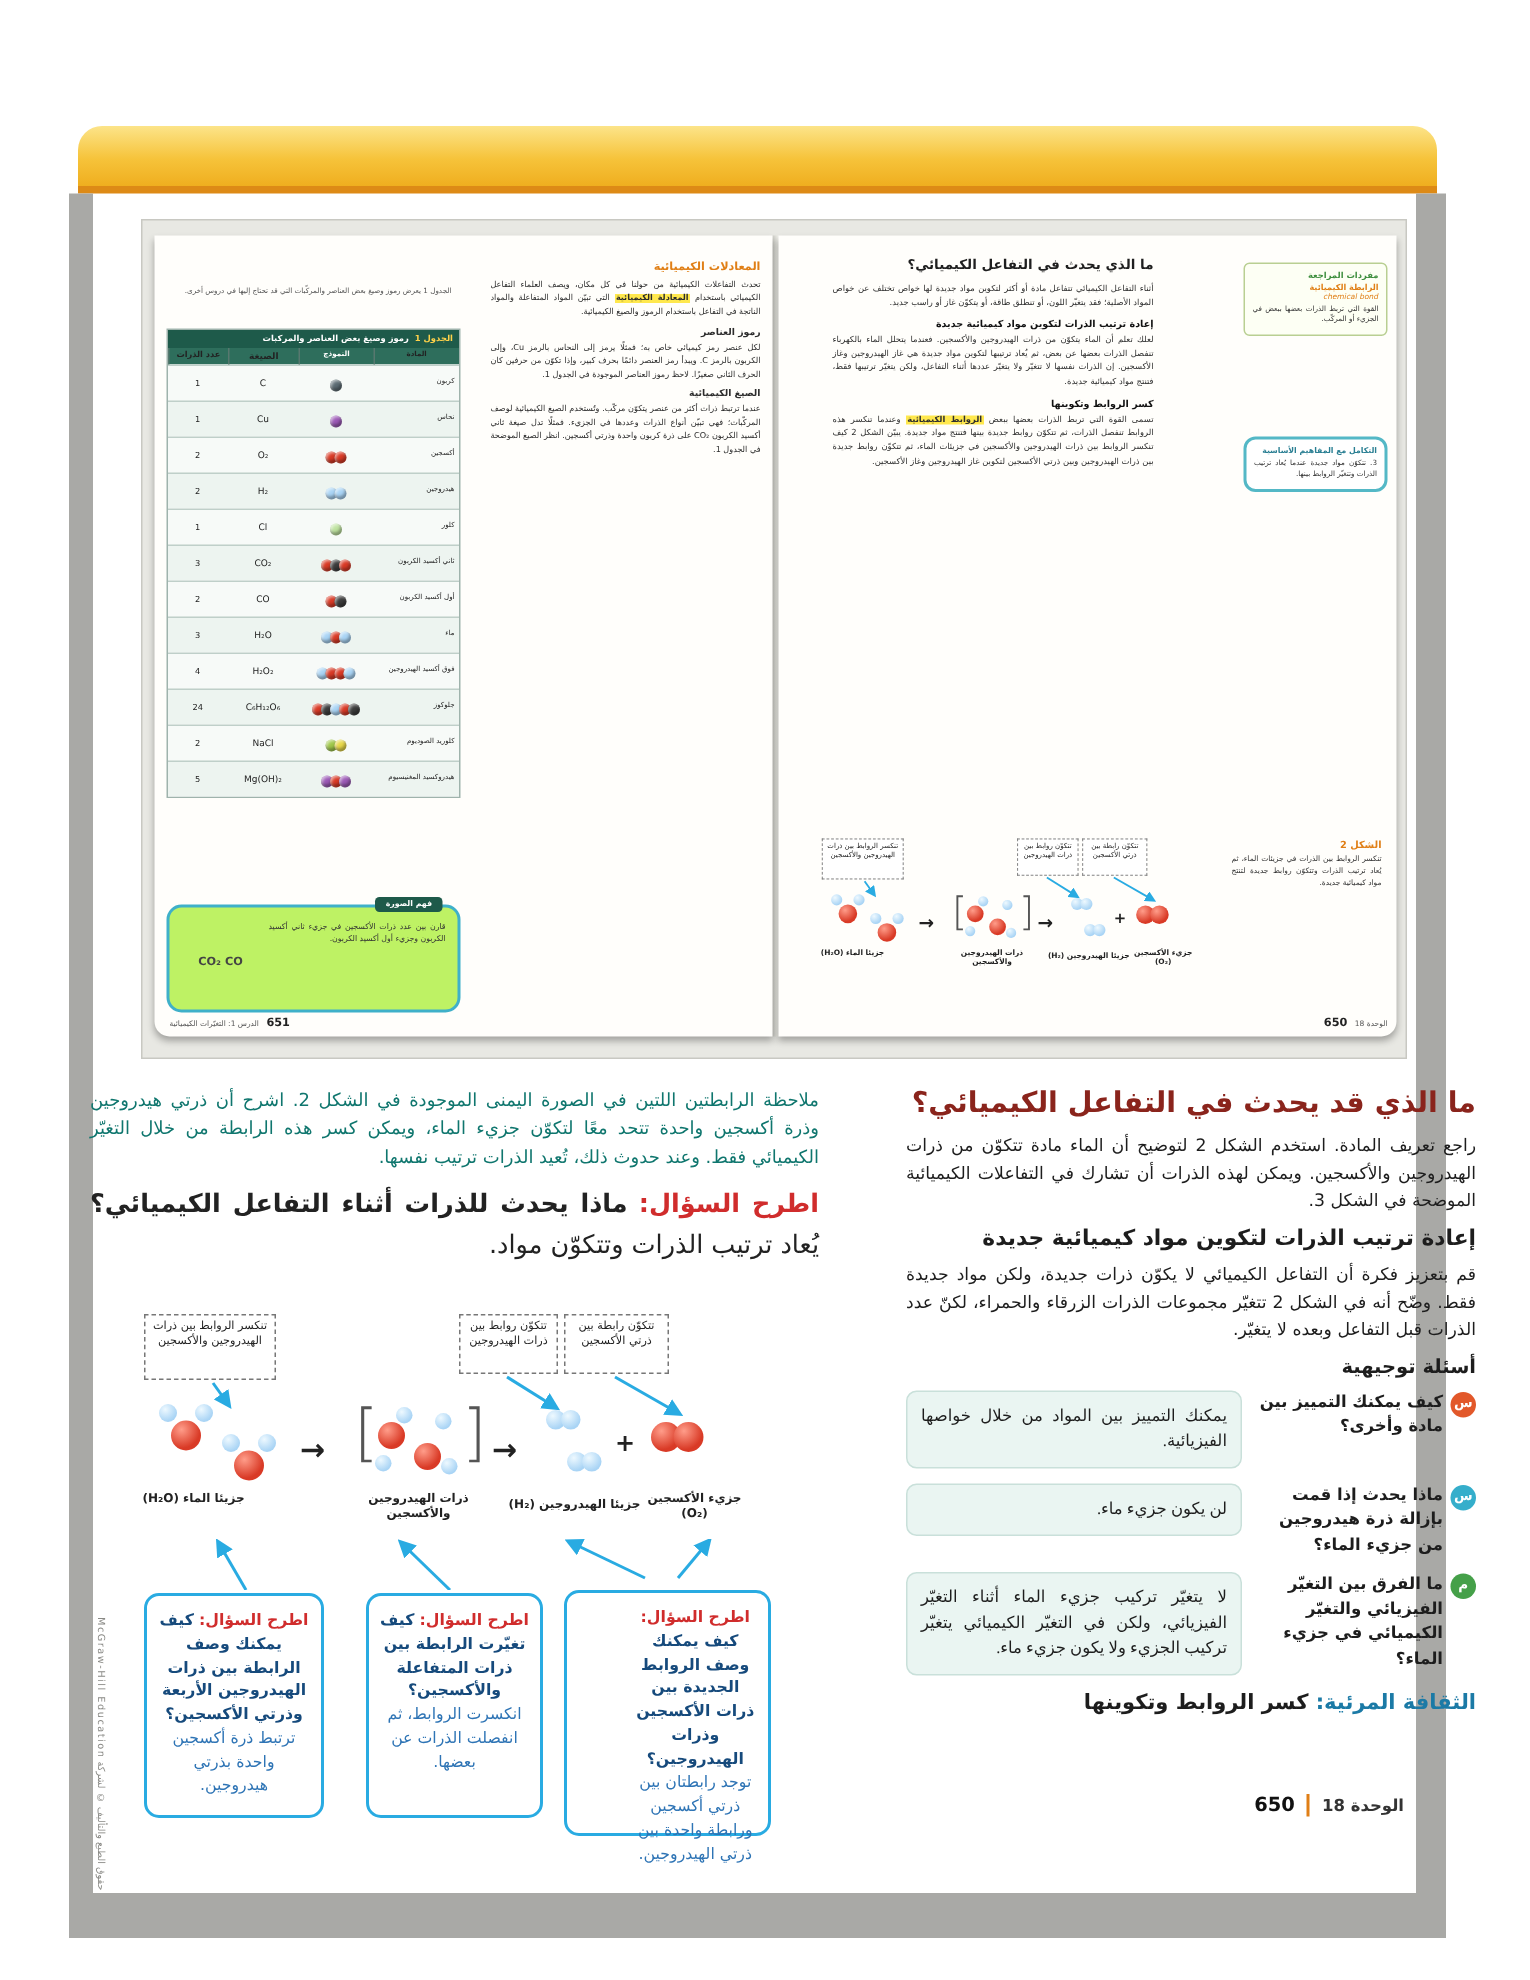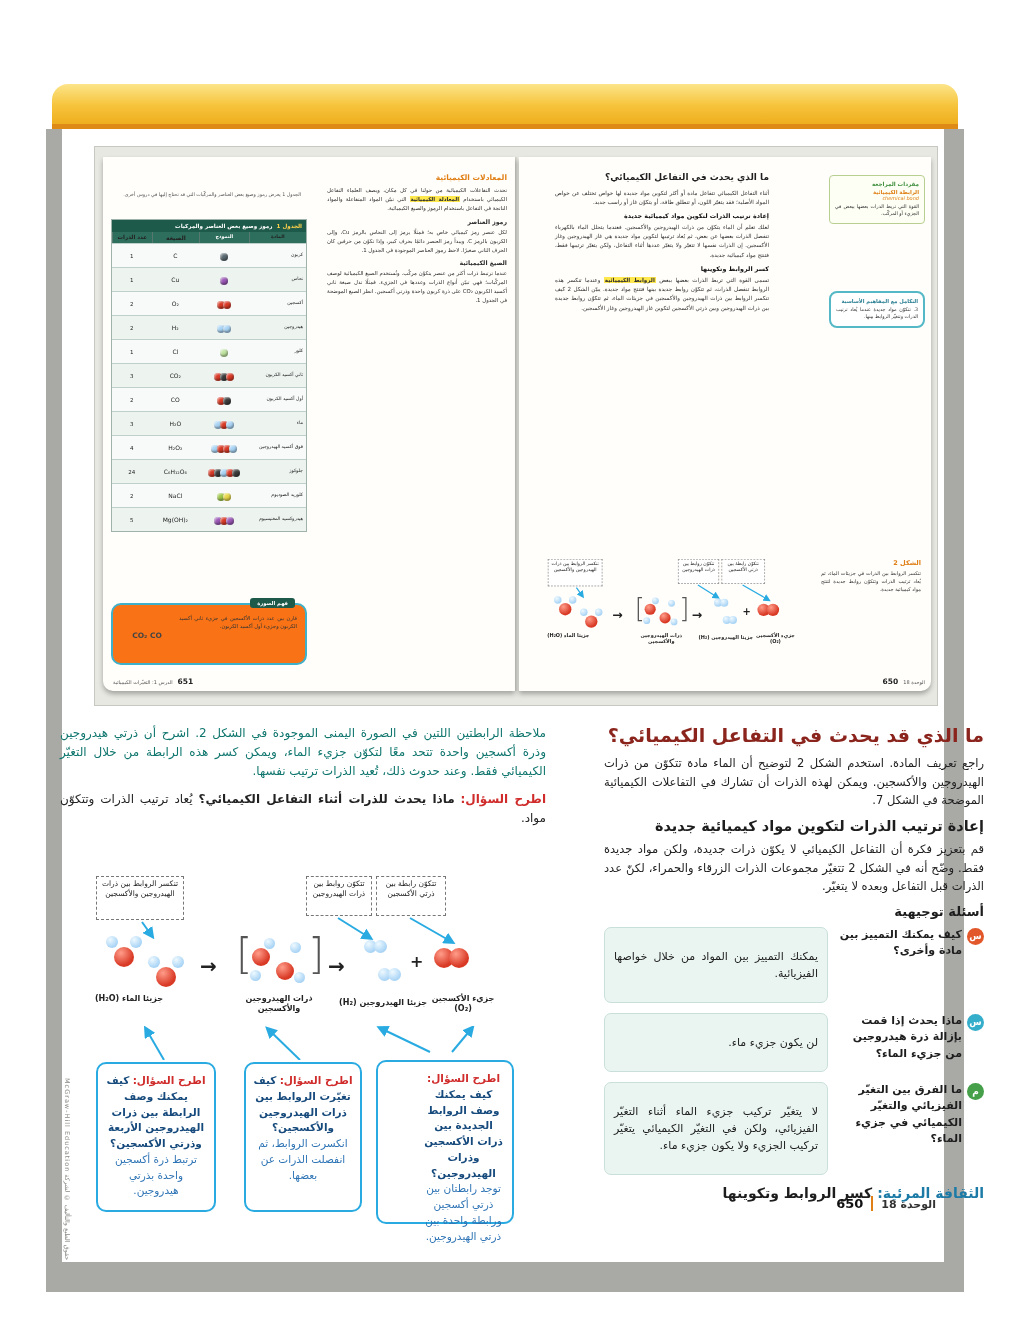--- a/index.html
+++ b/index.html
@@ -48,22 +48,22 @@
     box-shadow:inset -1px -2px 2px rgba(0,0,0,.35), inset 1px 1px 2px rgba(255,255,255,.6);}
 
   
   .eq-col{position:absolute;left:224px;top:16px;width:180px;direction:rtl;text-align:justify;color:#2c2c2c;}
   .eq-title{color:#e07f16;font-weight:bold;font-size:7.5px;margin-bottom:4px;text-align:right;}
   .eq-p{font-size:5.4px;line-height:1.65;margin-bottom:5px;}
   .eq-h{font-size:6.2px;font-weight:bold;margin-bottom:3px;text-align:right;}
   .hl{background:#ffe84d;padding:0 1px;font-weight:bold;}
 
   
-  .pic-box{position:absolute;left:8px;top:446px;width:196px;height:62px;border:2px solid #3fb0c9;
-    border-radius:10px;background:#f97316;}
+  .pic-box{position:absolute;left:8px;top:446px;width:196px;height:72px;border:2px solid #3fb0c9;
+    border-radius:10px;background:#bef264;}
   .pic-tab{position:absolute;top:-7px;right:10px;background:#1e5a4a;color:#fff;font-size:5.2px;
     font-weight:bold;padding:2px 7px;border-radius:3px;}
   .pic-body{position:absolute;inset:9px 8px 6px 8px;display:flex;gap:6px;direction:rtl;}
   .pic-text{flex:1;font-size:5.2px;line-height:1.6;text-align:justify;color:#333;}
   .pic-formulas{width:52px;font-size:7.5px;font-weight:bold;color:#444;display:flex;
     align-items:center;justify-content:center;direction:ltr;}
 
   
   .pg-footer{position:absolute;bottom:5px;display:flex;gap:5px;align-items:baseline;direction:rtl;}
   .pf-left{left:10px;justify-content:space-between;}
@@ -143,21 +143,21 @@
   .lbl{position:absolute;font-size:8px;font-weight:bold;color:#222;text-align:center;direction:rtl;line-height:1.25;}
   .lbl-water{left:4px;top:118px;width:106px;}
   .lbl-atoms{left:154px;top:118px;width:106px;}
   .lbl-h2{left:266px;top:122px;width:90px;}
   .lbl-o2{left:354px;top:118px;width:74px;}
   .dgrm-arrows{position:absolute;left:0;top:0;width:440px;height:150px;pointer-events:none;}
 
   
   .t-left{position:absolute;left:60px;top:724px;width:486px;height:494px;}
   .t-left .p1{direction:rtl;text-align:justify;font-size:12px;line-height:1.6;color:#0f766e;}
-  .ask-line{direction:rtl;margin-top:8px;font-size:12px;line-height:1.6;text-align:justify;}
+  .ask-line{direction:rtl;margin-top:8px;font-size:17px;line-height:1.6;text-align:justify;}
   .ask-lead{color:#d02c2c;font-weight:bold;}
   .ask-q{font-weight:bold;color:#222;}
   .ask-a{color:#222;}
   .t-dgrm{position:absolute;left:12px;top:152px;}
   .box-arrows{position:absolute;left:0;top:302px;width:486px;height:34px;pointer-events:none;}
   .qbox{position:absolute;border:2px solid #29abe2;border-radius:10px;background:#fff;
     padding:9px 7px;direction:rtl;text-align:center;font-size:10.5px;line-height:1.5;}
   .qbox .lead{color:#d02c2c;font-weight:bold;}
   .qbox .q{font-weight:bold;color:#164a7c;}
   .qbox .a{color:#2e74b5;}
@@ -167,22 +167,22 @@
 
   .t-right{position:absolute;left:556px;top:724px;width:380px;direction:rtl;color:#1d1d1d;margin-left:48px;}
   .t-title{font-size:19px;font-weight:bold;color:#8a241c;margin-bottom:8px;}
   .t-p{font-size:11.5px;line-height:1.62;text-align:justify;margin-bottom:8px;}
   .t-h2{font-size:14.5px;font-weight:bold;margin:4px 0 6px;}
   .t-h3{font-size:13px;font-weight:bold;margin:8px 0 8px;}
   .qa-row{display:flex;gap:8px;margin-bottom:10px;align-items:flex-start;}
   .qa-q{width:148px;font-size:11px;font-weight:bold;line-height:1.5;display:flex;gap:5px;}
   .badge{flex:0 0 17px;height:17px;border-radius:50%;color:#fff;font-size:9px;font-weight:bold;
     display:flex;align-items:center;justify-content:center;margin-top:1px;}
-  .qa-a{flex:1;background:#eaf5f2;border:1px solid #c9e0da;border-radius:7px;padding:20px 9px;
-    font-size:11px;line-height:1.55;text-align:justify;}
+  .qa-a{flex:1;background:#eaf5f2;border:1px solid #c9e0da;border-radius:7px;padding:8px 9px;
+    font-size:11px;line-height:1.55;text-align:justify;font-family:Liberation Serif, serif;}
   .t-h2b{font-size:14px;font-weight:bold;margin:4px 0 6px;}
   .t-h2b .lead{color:#1b7aa6;}
 
   .tfooter{position:absolute;left:806px;top:1196px;width:130px;direction:rtl;display:flex;
     align-items:baseline;gap:8px;}
   .tfooter .unit{font-size:11px;font-weight:bold;color:#333;}
   .tfooter .pgn{font-size:13px;font-weight:bold;color:#111;border-right:2px solid #e07f16;padding-right:8px;}
 </style>
 </head>
 <body>
@@ -479,33 +479,33 @@
       <line x1="392" y1="26" x2="412" y2="2" stroke="#29abe2" stroke-width="2" marker-end="url(#ahb)"></line>
     </svg>
 
     <div class="qbox qb1">
       <span class="lead">اطرح السؤال:</span>
       <span class="q">كيف يمكنك وصف الرابطة بين ذرات الهيدروجين الأربعة وذرتي الأكسجين؟</span>
       <span class="a">ترتبط ذرة أكسجين واحدة بذرتي هيدروجين.</span>
     </div>
     <div class="qbox qb2">
       <span class="lead">اطرح السؤال:</span>
-      <span class="q">كيف تغيّرت الروابط بين ذرات الهيدروجين والأكسجين؟</span>
+      <span class="q">كيف تغيّرت الرابطة بين ذرات المتفاعلة والأكسجين؟</span>
       <span class="a">انكسرت الروابط، ثم انفصلت الذرات عن بعضها.</span>
     </div>
     <div class="qbox qb3">
       <span class="lead">اطرح السؤال:</span>
       <span class="q">كيف يمكنك وصف الروابط الجديدة بين ذرات الأكسجين وذرات الهيدروجين؟</span>
       <span class="a">توجد رابطتان بين ذرتي أكسجين ورابطة واحدة بين ذرتي الهيدروجين.</span>
     </div>
   </div>
 
   <div class="t-right">
     <div class="t-title">ما الذي قد يحدث في التفاعل الكيميائي؟</div>
-    <p class="t-p">راجع تعريف المادة. استخدم الشكل 2 لتوضيح أن الماء مادة تتكوّن من ذرات الهيدروجين والأكسجين. ويمكن لهذه الذرات أن تشارك في التفاعلات الكيميائية الموضحة في الشكل 7.</p>
+    <p class="t-p">راجع تعريف المادة. استخدم الشكل 2 لتوضيح أن الماء مادة تتكوّن من ذرات الهيدروجين والأكسجين. ويمكن لهذه الذرات أن تشارك في التفاعلات الكيميائية الموضحة في الشكل 3.</p>
     <div class="t-h2">إعادة ترتيب الذرات لتكوين مواد كيميائية جديدة</div>
     <p class="t-p">قم بتعزيز فكرة أن التفاعل الكيميائي لا يكوّن ذرات جديدة، ولكن مواد جديدة فقط. وضّح أنه في الشكل 2 تتغيّر مجموعات الذرات الزرقاء والحمراء، لكنّ عدد الذرات قبل التفاعل وبعده لا يتغيّر.</p>
     <div class="t-h3">أسئلة توجيهية</div>
 
     <div class="qa-row">
       <div class="qa-q">
         <span class="badge" style="background: rgb(226, 88, 42);">س</span>
         <span>كيف يمكنك التمييز بين مادة وأخرى؟</span>
       </div>
       <div class="qa-a">يمكنك التمييز بين المواد من خلال خواصها الفيزيائية.</div>

